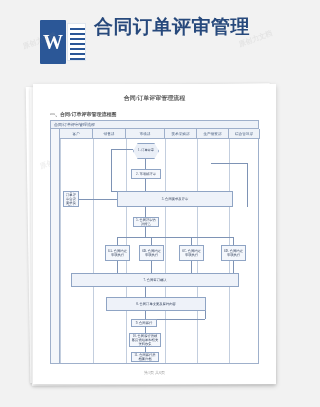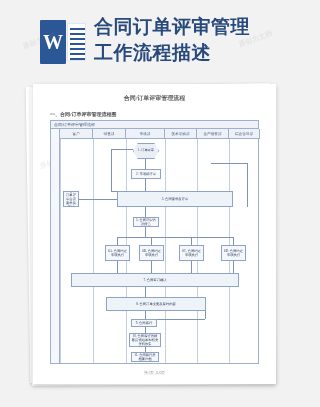--- a/index.html
+++ b/index.html
@@ -94,21 +94,20 @@
         <div class="wi-line" style="top:9px"></div>
         <div class="wi-line" style="top:14px"></div>
         <div class="wi-line" style="top:19px"></div>
         <div class="wi-line" style="top:24px"></div>
         <div class="wi-line" style="top:29px"></div>
         <div class="wi-line" style="top:34px"></div>
       </div>
     </div>
     <div class="doc-title">
       <div>合同订单评审管理</div>
-      <div>工作流程描述</div>
     </div>
     <div class="wm" style="left:22px; top:36px;">原创力文档</div>
     <div class="wm" style="left:238px; top:34px;">原创力文档</div>
   </div>
 
   <div class="stack">
     <div class="sheet-back2"></div>
     <div class="sheet-back1"></div>
 
     <div class="sheet">

